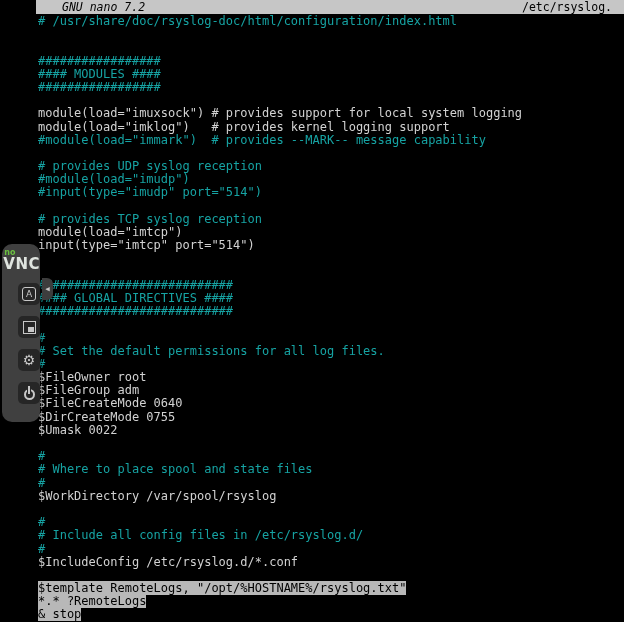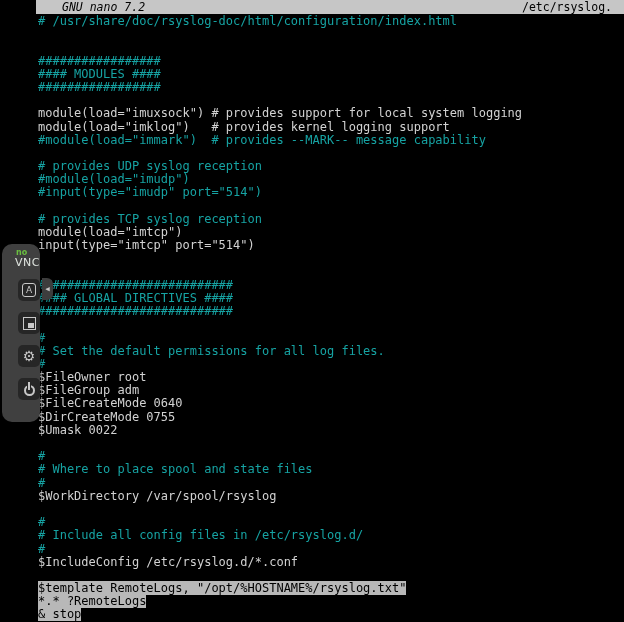--- a/index.html
+++ b/index.html
@@ -32,21 +32,21 @@
 
   
   .vnc-panel {
     position:absolute; left:2px; top:244px; width:38px; height:178px;
     background:#404040; border-radius:10px;
     display:flex; flex-direction:column; align-items:flex-end;
     box-shadow:0 0 4px rgba(0,0,0,0.6);
   }
   .vnc-logo { margin-top:5px; line-height:1; text-align:center; font-family:"DejaVu Sans", sans-serif; }
   .vnc-logo .no  { display:block; text-align:left; margin-left:1px; color:#6abf40; font-size:8px; font-weight:bold; }
-  .vnc-logo .vnc { display:block; color:#dfe4df; font-size:11px; font-weight:normal; letter-spacing:0.5px; }
+  .vnc-logo .vnc { display:block; color:#dfe4df; font-size:15px; font-weight:bold; letter-spacing:0.5px; }
   .vnc-handle {
     position:absolute; left:40px; top:34px; width:11px; height:22px;
     background:#3d3d3d; border-radius:0 6px 6px 0;
     display:flex; align-items:center; justify-content:center;
     color:#c8c8c8; font-size:7px; cursor:pointer;
   }
   .vnc-btn {
     width:22px; height:22px; margin-top:11px;
     background:#262626; border-radius:5px;
     display:flex; align-items:center; justify-content:center;

